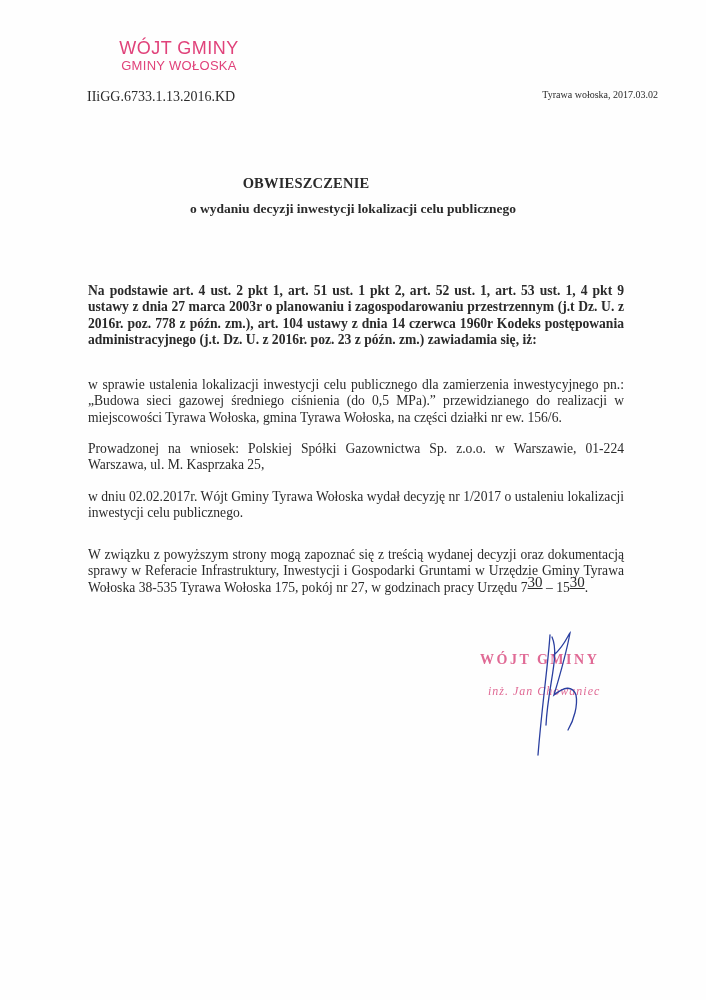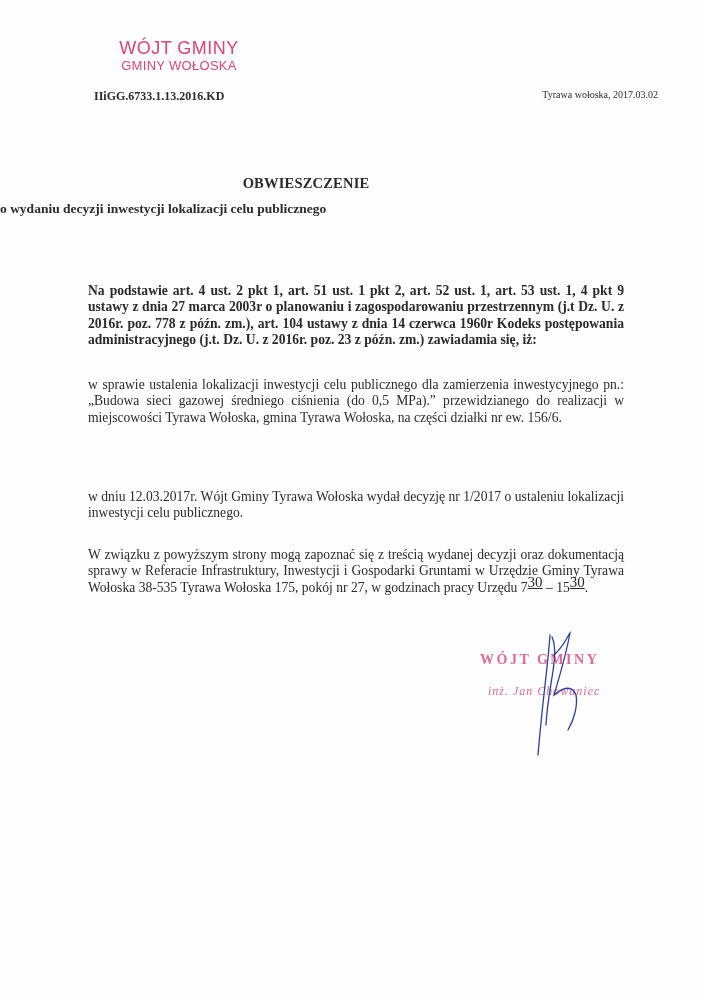--- a/index.html
+++ b/index.html
@@ -5,26 +5,26 @@
   html, body { margin: 0; padding: 0; background: #ffffff; }
   body { width: 706px; height: 1000px; position: relative; overflow: hidden;
          font-family: "Liberation Serif", serif; color: #2a2a2a; }
   .page { position: absolute; left: 0; top: 0; width: 706px; height: 1000px; background: #fefefe; }
 
   .stamp-header { position: absolute; left: 104px; top: 38px; width: 150px; text-align: center;
                   color: #e0427a; font-family: "Liberation Sans", sans-serif; }
   .stamp-header .l1 { font-size: 18px; letter-spacing: 0.5px; line-height: 20px; }
   .stamp-header .l2 { font-size: 13px; letter-spacing: 0.3px; line-height: 16px; }
 
-  .ref { position: absolute; left: 94px; top: 89px; font-size: 12px; font-weight: bold; }
+  .ref { position: absolute; left: 87px; top: 89px; font-size: 14px; }
   .place-date { position: absolute; right: 48px; top: 89px; font-size: 10px; }
 
   .title { position: absolute; left: 0; width: 612px; top: 175px; text-align: center;
            font-weight: bold; font-size: 14.5px; letter-spacing: 0.2px; }
-  .subtitle { position: absolute; left: 0; width: 706px; top: 201px; 
+  .subtitle { position: absolute; left: 0; width: 706px; top: 201px; text-align: center;
               font-weight: bold; font-size: 13.5px; }
 
   .para { position: absolute; left: 88px; width: 536px; font-size: 13.6px; line-height: 16.3px;
           text-align: justify; }
   .para.p1 { top: 283px; font-weight: bold; }
   .para.p2 { top: 377px; }
   .para.p3 { top: 441px; }
   .para.p4 { top: 489px; }
   .para.p5 { top: 547px; }
   sup.u { font-size: 15px; text-decoration: underline; vertical-align: 5px; line-height: 0; }
@@ -46,21 +46,22 @@
   </div>
 
   <div class="ref">IIiGG.6733.1.13.2016.KD</div>
   <div class="place-date">Tyrawa wołoska, 2017.03.02</div>
 
   <div class="title">OBWIESZCZENIE</div>
   <div class="subtitle">o wydaniu decyzji inwestycji lokalizacji celu publicznego</div>
 
   <div class="para p1">Na podstawie art. 4 ust. 2 pkt 1, art. 51 ust. 1 pkt 2, art. 52 ust. 1, art. 53 ust. 1, 4 pkt 9 ustawy z dnia 27 marca 2003r o planowaniu i zagospodarowaniu przestrzennym (j.t Dz. U. z 2016r. poz. 778 z późn. zm.), art. 104 ustawy z dnia 14 czerwca 1960r Kodeks postępowania administracyjnego (j.t. Dz. U. z 2016r. poz. 23 z późn. zm.) zawiadamia się, iż:</div>
   <div class="para p2">w sprawie ustalenia lokalizacji inwestycji celu publicznego dla zamierzenia inwestycyjnego pn.: „Budowa sieci gazowej średniego ciśnienia (do 0,5 MPa).” przewidzianego do realizacji w miejscowości Tyrawa Wołoska, gmina Tyrawa Wołoska, na części działki nr ew. 156/6.</div>
-  <div class="para p4">w dniu 12.03.2017r. Wójt Gminy Tyrawa Wołoska wydał decyzję nr 1/2017 o ustaleniu lokalizacji inwestycji celu publicznego.</div>
+  <div class="para p3">Prowadzonej na wniosek: Polskiej Spółki Gazownictwa Sp. z.o.o. w Warszawie, 01-224 Warszawa, ul. M. Kasprzaka 25,</div>
+  <div class="para p4">w dniu 02.02.2017r. Wójt Gminy Tyrawa Wołoska wydał decyzję nr 1/2017 o ustaleniu lokalizacji inwestycji celu publicznego.</div>
   <div class="para p5"><span>W związku z powyższym strony mogą zapoznać się z treścią wydanej decyzji oraz dokumentacją sprawy w Referacie Infrastruktury, Inwestycji i Gospodarki Gruntami w Urzędzie Gminy Tyrawa Wołoska 38-535 Tyrawa Wołoska 175, pokój nr 27, w godzinach pracy Urzędu </span><span>7</span><sup class="u">30</sup><span> – </span><span>15</span><sup class="u">30</sup><span>.</span></div>
 
   <div class="sign-stamp">
     <div class="s1">WÓJT GMINY</div>
     <div class="s2">inż. Jan Chowaniec</div>
   </div>
 
   <svg class="signature" viewBox="0 0 80 135">
     <path d="M30 10 C28 40, 22 80, 18 130 M32 12 C40 30, 28 60, 26 100 M34 30 C45 20, 48 10, 50 8 C46 30, 40 50, 34 70 C44 62, 52 60, 56 70 C58 80, 54 95, 48 105" fill="none" stroke="#2a3fa0" stroke-width="1.3" stroke-linecap="round"></path>
   </svg>

